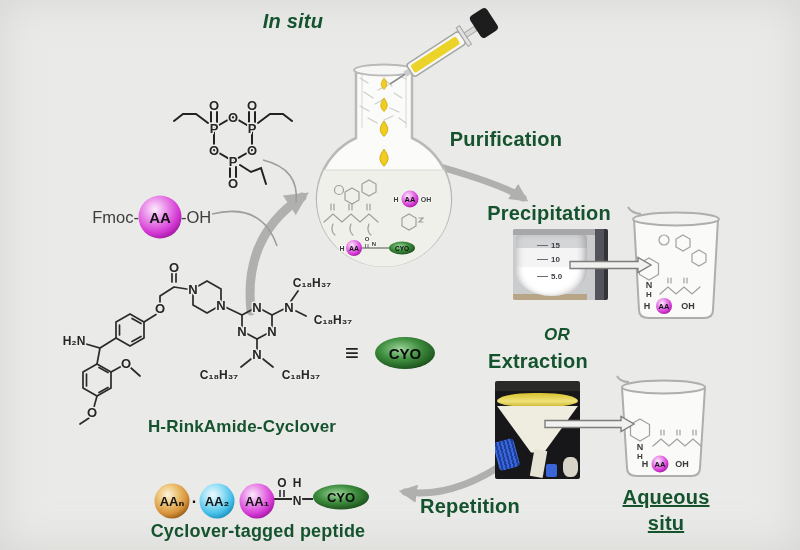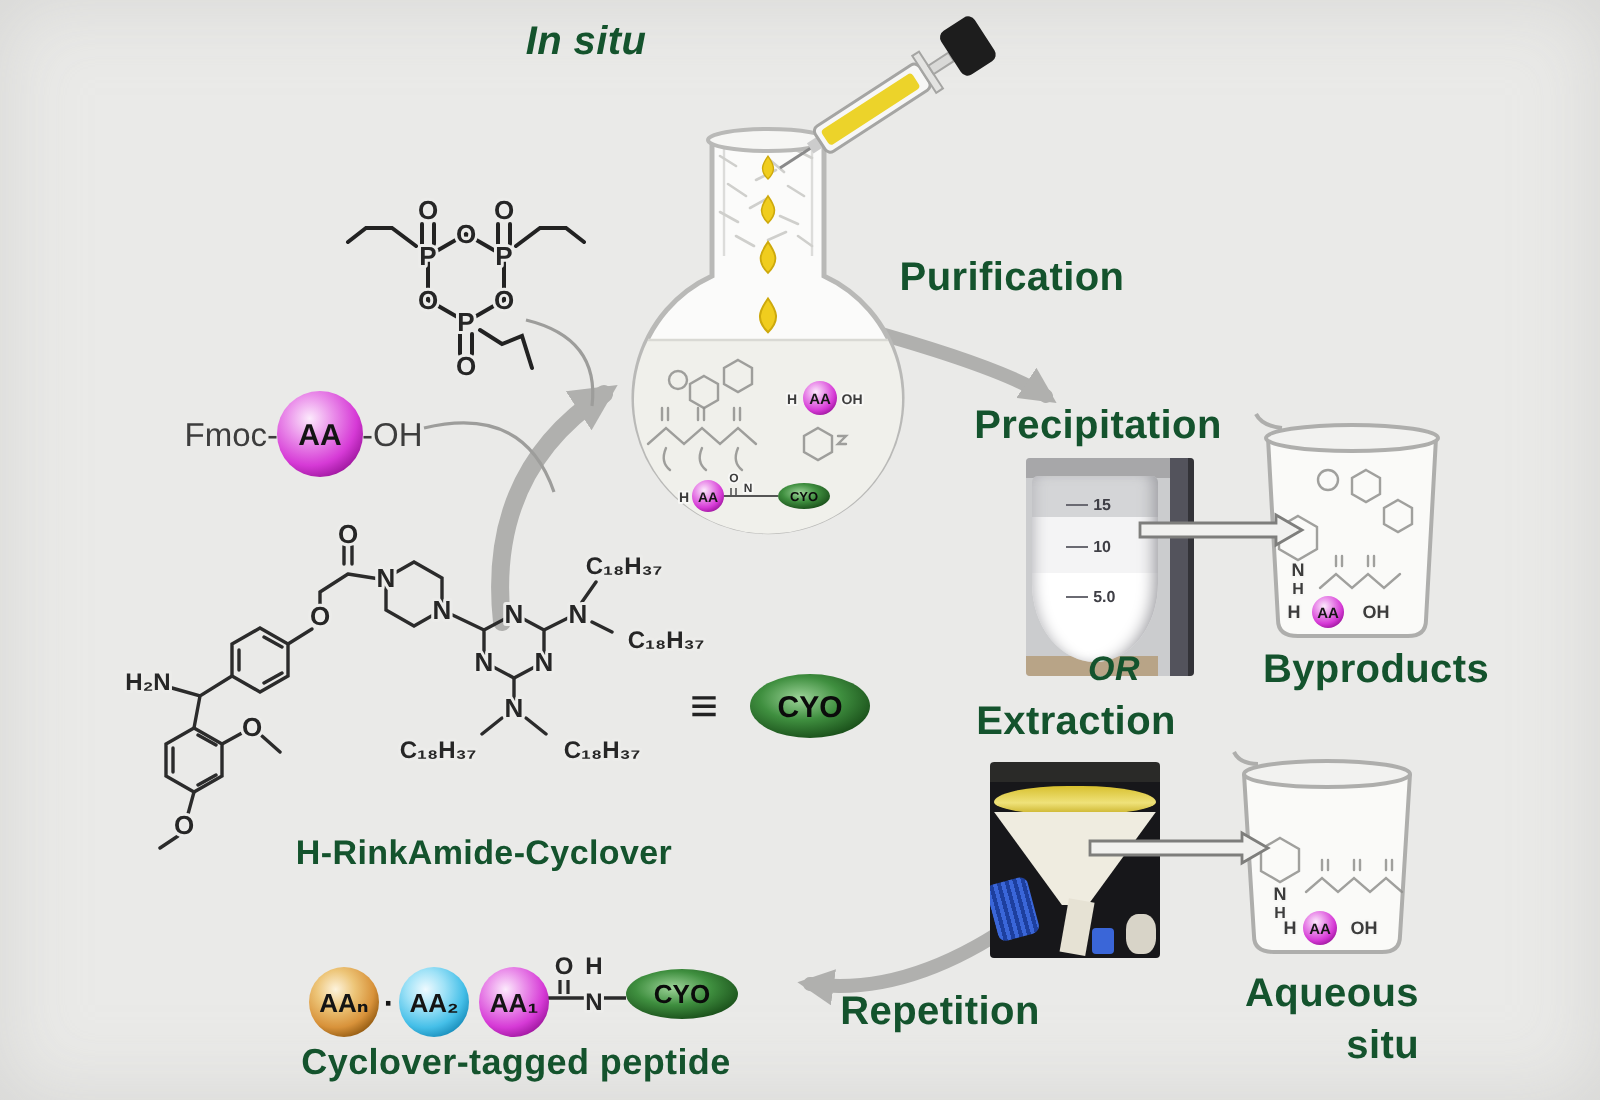--- a/index.html
+++ b/index.html
@@ -6,21 +6,21 @@
   .canvas{position:relative;width:800px;height:550px;background:#eaeae8;overflow:hidden;
           font-family:"Liberation Sans","DejaVu Sans",sans-serif;
           box-shadow:inset 0 0 40px rgba(200,200,198,.6);}
   svg.layer{position:absolute;left:0;top:0;z-index:1;}
   svg.layer.top{z-index:3;pointer-events:none;}
   .lbl{position:absolute;transform:translateX(-50%);font-weight:700;font-size:20px;color:#14532d;
        white-space:nowrap;z-index:4;letter-spacing:.2px;}
   .lbl.i{font-style:italic;}
   .lbl.s17{font-size:17px;}
   .lbl.s18{font-size:18px;}
-  .lbl.center2{text-align:right;line-height:26px;}
+  .lbl.center2{text-align:center;line-height:26px;text-decoration:underline;}
   text{font-family:"Liberation Sans","DejaVu Sans",sans-serif;}
   .atom{font-size:13px;font-weight:700;fill:#262626;text-anchor:middle;
         paint-order:stroke;stroke:#ececea;stroke-width:3px;stroke-linejoin:round;}
   .atom.sm{font-size:12px;}
   .tiny{font-weight:700;text-anchor:middle;paint-order:stroke;stroke:#f7f7f5;stroke-width:2px;stroke-linejoin:round;fill:#3c3c3c;}
   .bond{stroke:#2b2b2b;stroke-width:1.7;fill:none;stroke-linecap:round;}
   .bondT{stroke:#222;stroke-width:2;fill:none;stroke-linecap:round;}
   .doodle{stroke:#8f8f8d;stroke-width:1.2;fill:none;opacity:.85;stroke-linecap:round;}
   .garrow{stroke:#b0b0ae;fill:none;stroke-linecap:round;}
   .hook{stroke:#9d9d9b;stroke-width:1.6;fill:none;}
@@ -240,21 +240,21 @@
       <text x="217" y="506" text-anchor="middle" font-size="13" font-weight="700" fill="#141414">AA₂</text>
       <text x="257" y="506" text-anchor="middle" font-size="13" font-weight="700" fill="#141414">AA₁</text>
       <text class="atom sm" x="282" y="487">O</text>
       <text class="atom sm" x="297" y="487">H</text>
       <text class="atom sm" x="297" y="505">N</text>
       <ellipse cx="341" cy="497" rx="28" ry="12.5" fill="url(#gradGreen)"></ellipse>
       <text x="341" y="501.5" text-anchor="middle" font-size="13" font-weight="700" fill="#0b0b0b">CYO</text>
     </g>
   </svg>
 
-  <div class="photo precip" style="left:513px;top:229px;width:84px;height:109px;">
+  <div class="photo precip" style="left:513px;top:229px;width:84px;height:71px;padding-left:11px;">
     <div class="p-top"></div>
     <div class="p-tan"></div>
     <div class="p-dark"></div>
     <div class="p-edge"></div>
     <div class="p-tube"></div>
     <span class="p-mark" style="top:17%;">15</span>
     <span class="p-mark" style="top:37%;">10</span>
     <span class="p-mark" style="top:60%;">5.0</span>
   </div>
 
@@ -270,21 +270,20 @@
   <svg class="layer top" width="800" height="550" viewBox="0 0 800 550">
     <path d="M570 261.5 H638 V257.5 L651 265 L638 272.5 V268.5 H570 Z" fill="#f1f1ef" stroke="#7e7e7c" stroke-width="1.4"></path>
     <path d="M545 420.5 H621 V416.5 L634 424 L621 431.5 V427.5 H545 Z" fill="#f1f1ef" stroke="#7e7e7c" stroke-width="1.4"></path>
   </svg>
 
   <div class="lbl i" style="left:293px;top:10px;">In situ</div>
   <div class="lbl" style="left:506px;top:128px;">Purification</div>
   <div class="lbl" style="left:549px;top:202px;">Precipitation</div>
   <div class="lbl i s17" style="left:557px;top:325px;">OR</div>
   <div class="lbl" style="left:538px;top:350px;">Extraction</div>
-  <div class="lbl" style="left:688px;top:324px;">Byproducts</div>
   <div class="lbl center2" style="left:666px;top:484px;">
     <div>Aqueous</div>
     <div>situ</div>
   </div>
   <div class="lbl" style="left:470px;top:495px;">Repetition</div>
   <div class="lbl s17" style="left:242px;top:417px;">H-RinkAmide-Cyclover</div>
   <div class="lbl s18" style="left:258px;top:521px;">Cyclover-tagged peptide</div>
 
 </div>
 

